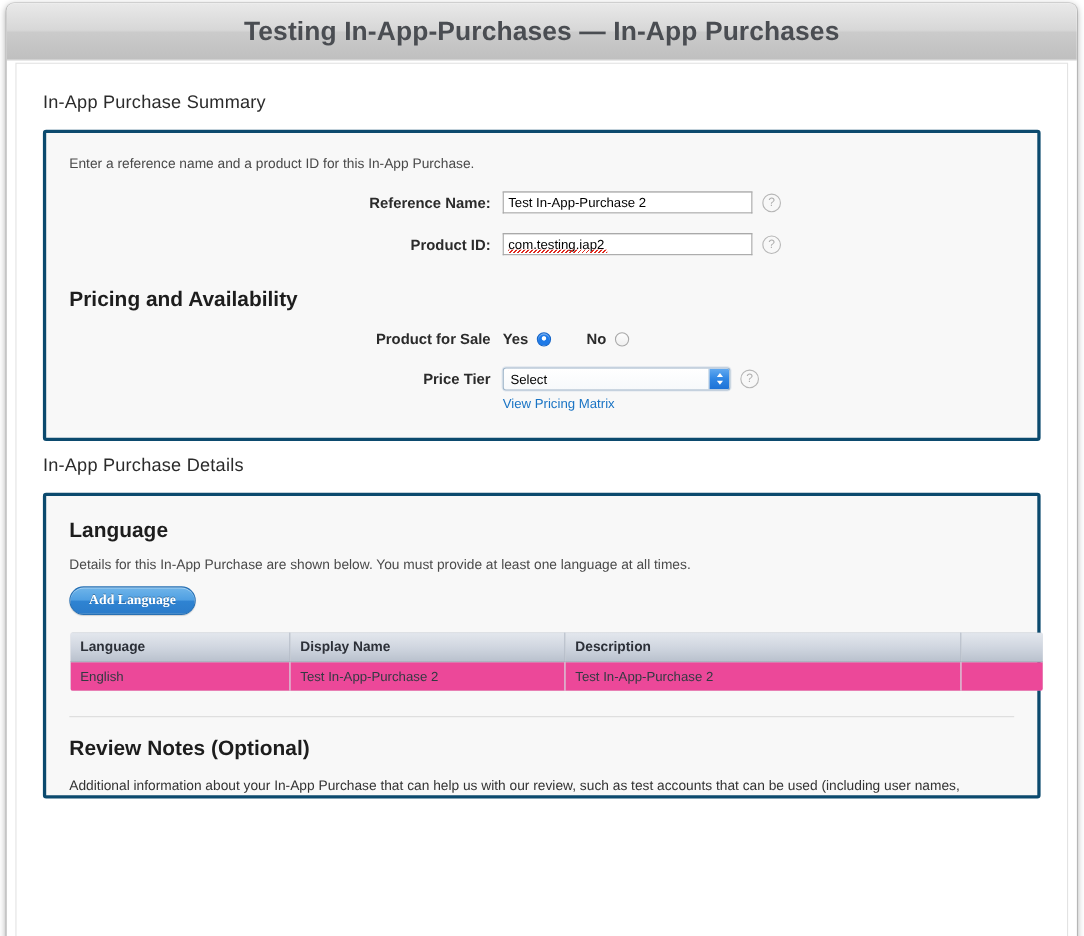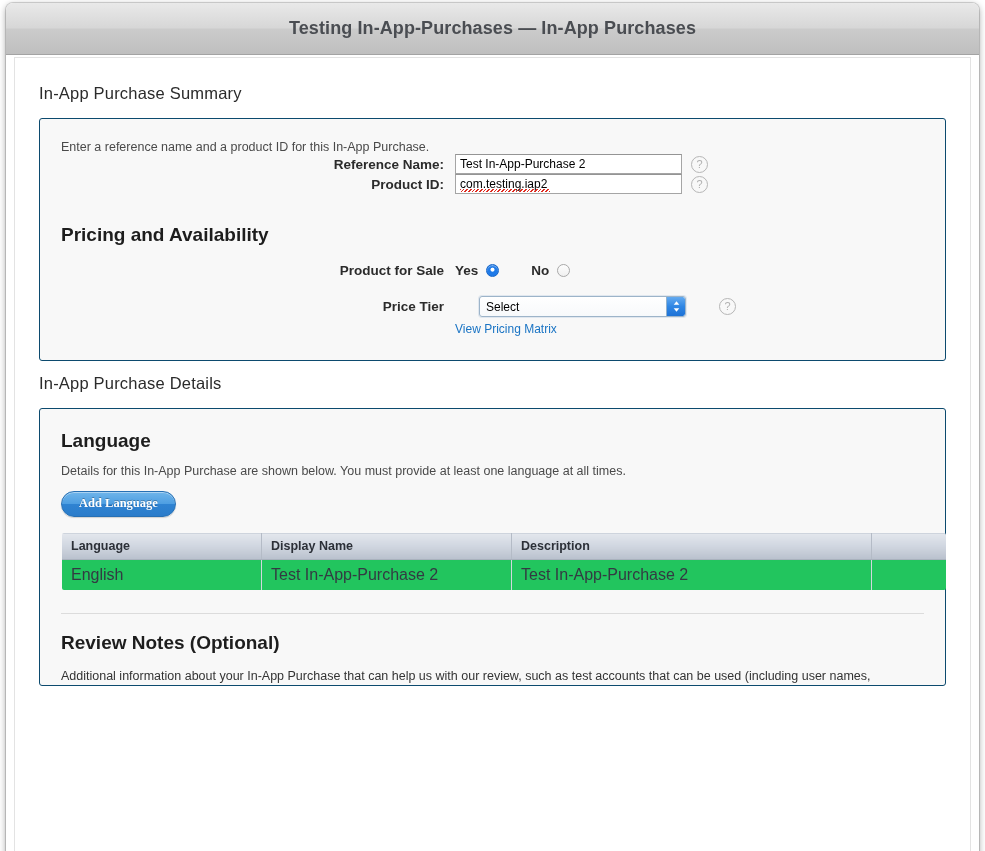--- a/index.html
+++ b/index.html
@@ -20,53 +20,54 @@
     overflow: hidden;
   }
   .titlebar {
     height: 52px;
     border-radius: 6px 6px 0 0;
     background: linear-gradient(to bottom, #e9e9e9 0%, #d7d7d7 48%, #cbcbcb 52%, #bfbfbf 100%);
     border-bottom: 1px solid #a3a3a3;
     display: flex; align-items: center; justify-content: center;
   }
   .titlebar-text {
-    font-size: 18px; font-weight: bold; color: #4a4d52;
+    font-size: 24px; font-weight: bold; color: #4a4d52;
     letter-spacing: 0.1px;
   }
   .content {
     position: absolute;
     left: 9px; top: 55px; right: 9px; bottom: 0;
     background: #ffffff;
     box-shadow: 0 0 0 1px #e3e3e3;
     padding: 0;
     overflow: hidden;
   }
   .inner { padding: 26px 24px 0 24px; }
 
   h2.section-title {
     font-size: 16.5px; font-weight: normal; color: #2b2b2b;
     margin: 0 0 15px 0; letter-spacing: 0.2px;
   }
   .panel {
     background: #f8f8f8;
-    border: 1px solid #0c4a6e;
+    border: 3px solid #0c4a6e;
     border-radius: 3px;
     padding: 21px 21px 24px 21px;
   }
   .panel p.intro {
     margin: 0; font-size: 12.5px; color: #4a4a4a;
   }
   h3.sub {
     font-size: 19px; font-weight: bold; color: #1d1d1d;
     margin: 0 0 0 0;
   }
 
   .form-row {
     display: flex; align-items: center;
+    margin-top: 18px;
   }
   .form-label {
     width: 394px; text-align: right; padding-right: 11px;
     font-size: 13.5px; font-weight: bold; color: #2b2b2b;
     white-space: nowrap;
   }
   input.text-field {
     width: 227px; height: 20px;
     border: 1px solid #a5a5a5;
     border-top-color: #949494;
@@ -155,23 +156,23 @@
     overflow: hidden;
   }
   table.lang-table th {
     background: linear-gradient(to bottom, #e3e7ed 0%, #cfd5df 52%, #b9c1cd 100%);
     border-right: 1px solid #b4bbc6;
     border-bottom: 1px solid #a9b1bd;
     font-size: 12.5px; font-weight: bold; color: #2c3038;
     text-align: left; padding: 6px 9px; height: 25px;
   }
   table.lang-table td {
-    background: #22c55e;
+    background: #ec4899;
     border-right: 1px solid #d3d7dd;
-    font-size: 16px; color: #333a42;
+    font-size: 12px; color: #333a42;
     padding: 6px 9px; height: 27px;
   }
   table.lang-table th:last-child,
   table.lang-table td:last-child { border-right: none; }
 
   .divider { height: 1px; background: #dcdcdc; margin: 22px 0 0 0; }
   .notes-text {
     font-size: 12.5px; color: #333; margin: 13px 0 0 0; line-height: 1.45;
   }
 </style>
@@ -211,21 +212,21 @@
 
         <div class="radio-row">
           <div class="form-label">Product for Sale</div>
           <span class="radio-label">Yes</span>
           <span class="radio on"></span>
           <span class="radio-gap"></span>
           <span class="radio-label">No</span>
           <span class="radio off"></span>
         </div>
 
-        <div class="form-row" style="margin-top:18px;gap:24px;">
+        <div class="form-row" style="margin-top:18px;">
           <div class="form-label">Price Tier</div>
           <div class="select-wrap">
             <span>Select</span>
             <span class="select-arrow">
               <svg width="9" height="13" viewBox="0 0 9 13" aria-hidden="true">
                 <path d="M4.5 1.2 L7.3 4.8 L1.7 4.8 Z" fill="#ffffff"></path>
                 <path d="M4.5 11.8 L1.7 8.2 L7.3 8.2 Z" fill="#ffffff"></path>
               </svg>
             </span>
           </div>

